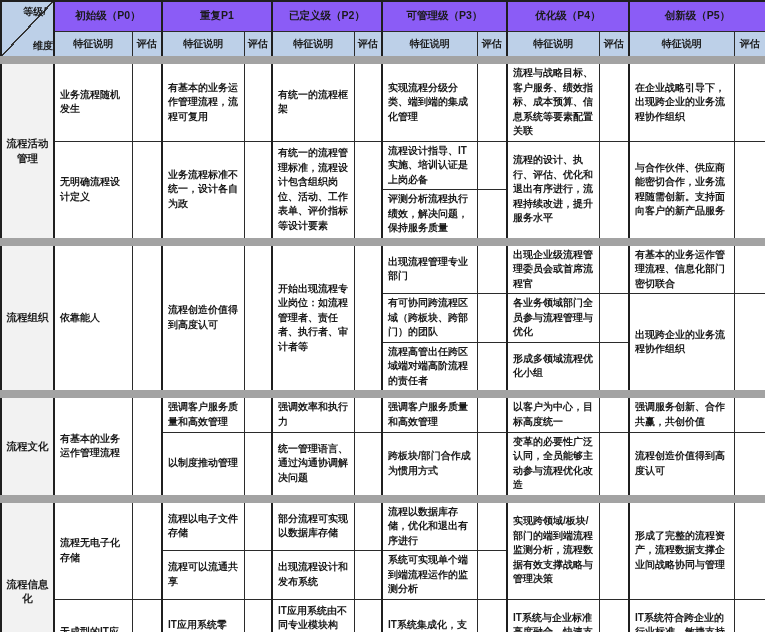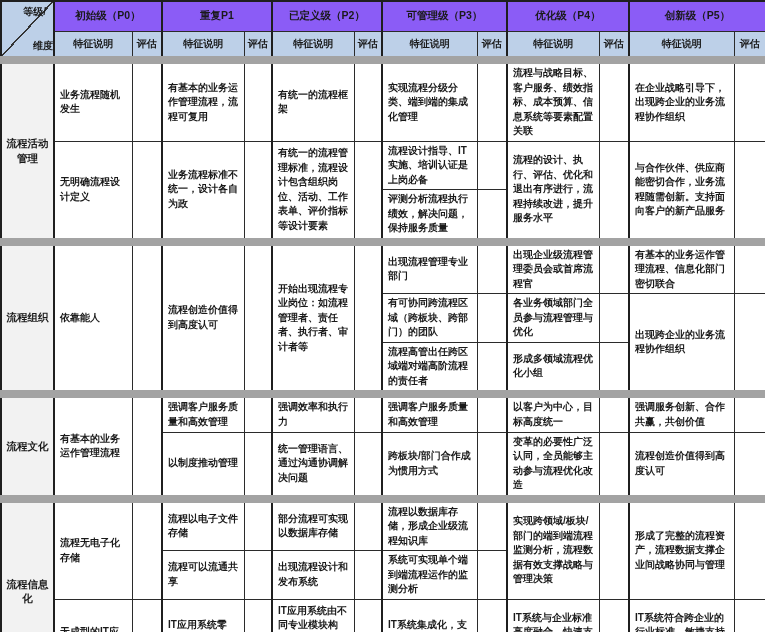--- a/index.html
+++ b/index.html
@@ -171,21 +171,21 @@
   </tr>
 
   <tr style="height:47px">
     <td class="dim gt" rowspan="3">流程信息化</td>
     <td class="feat nb gt" rowspan="2">流程无电子化存储</td>
     <td class="ev gt" rowspan="2"></td>
     <td class="feat nb gt">流程以电子文件存储</td>
     <td class="ev gt"></td>
     <td class="feat nb gt">部分流程可实现以数据库存储</td>
     <td class="ev gt"></td>
-    <td class="feat nb gt">流程以数据库存储，形成企业级流程知识库</td>
+    <td class="feat nb gt">流程以数据库存储，优化和退出有序进行</td>
     <td class="ev gt"></td>
     <td class="feat nb gt" rowspan="2">实现跨领域/板块/部门的端到端流程监测分析，流程数据有效支撑战略与管理决策</td>
     <td class="ev gt" rowspan="2"></td>
     <td class="feat nb gt" rowspan="2">形成了完整的流程资产，流程数据支撑企业间战略协同与管理</td>
     <td class="ev gt" rowspan="2"></td>
   </tr>
   <tr style="height:48px">
     <td class="feat nb">流程可以流通共享</td>
     <td class="ev"></td>
     <td class="feat nb">出现流程设计和发布系统</td>

